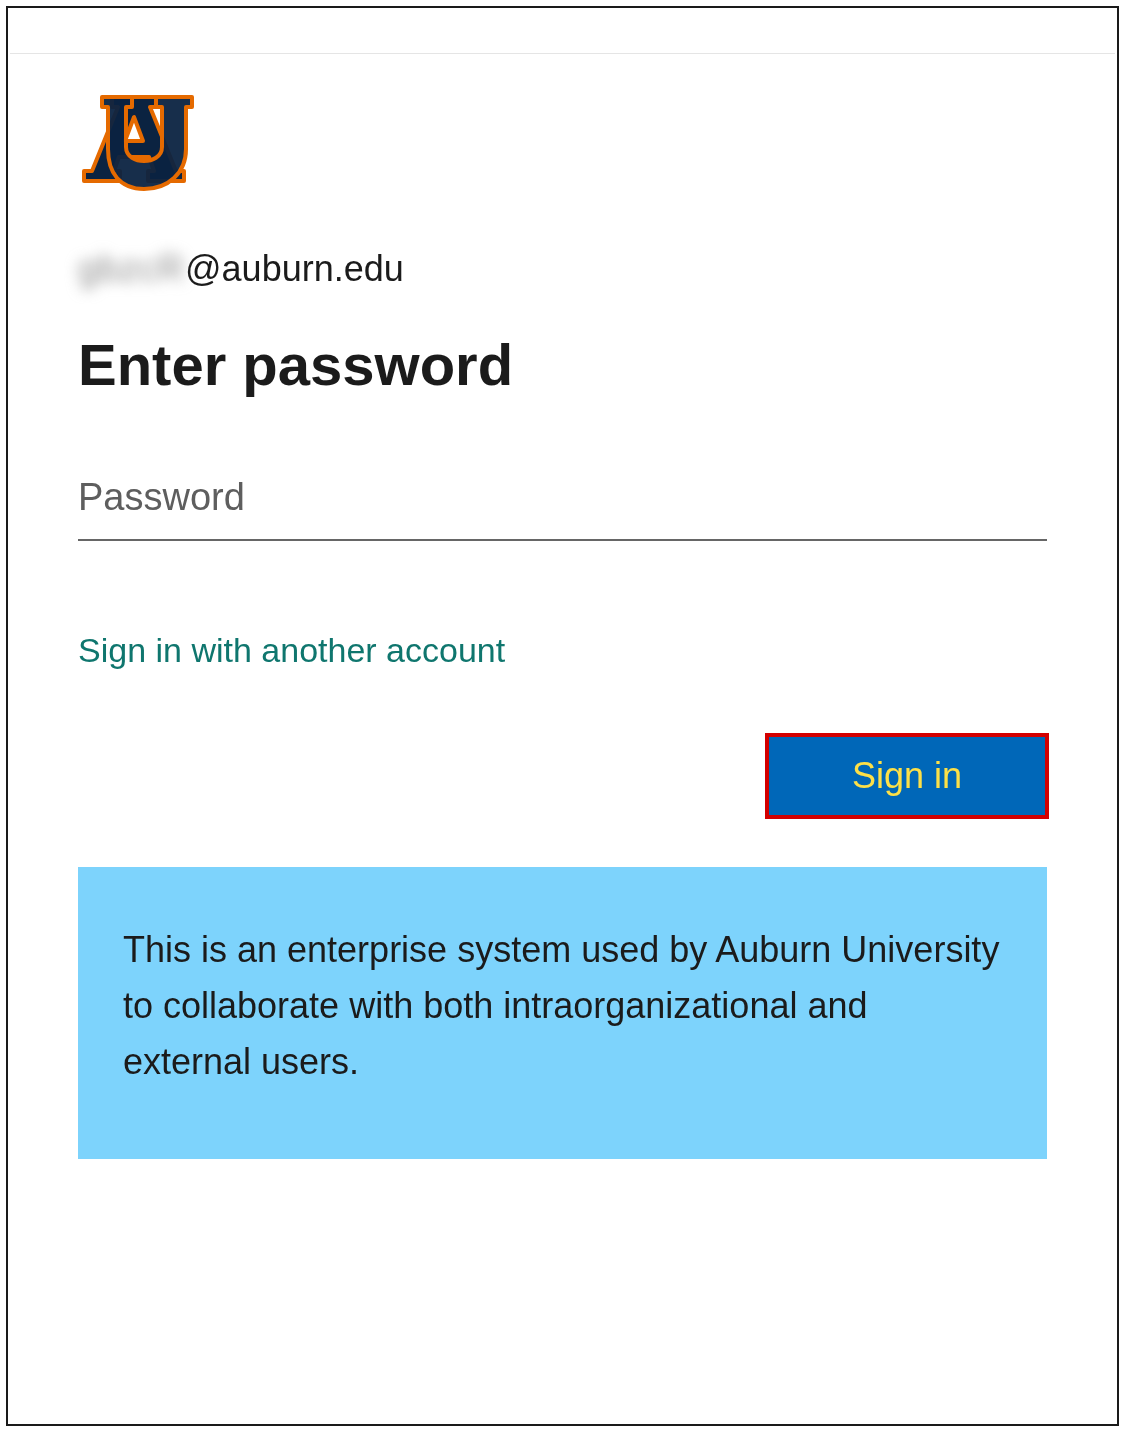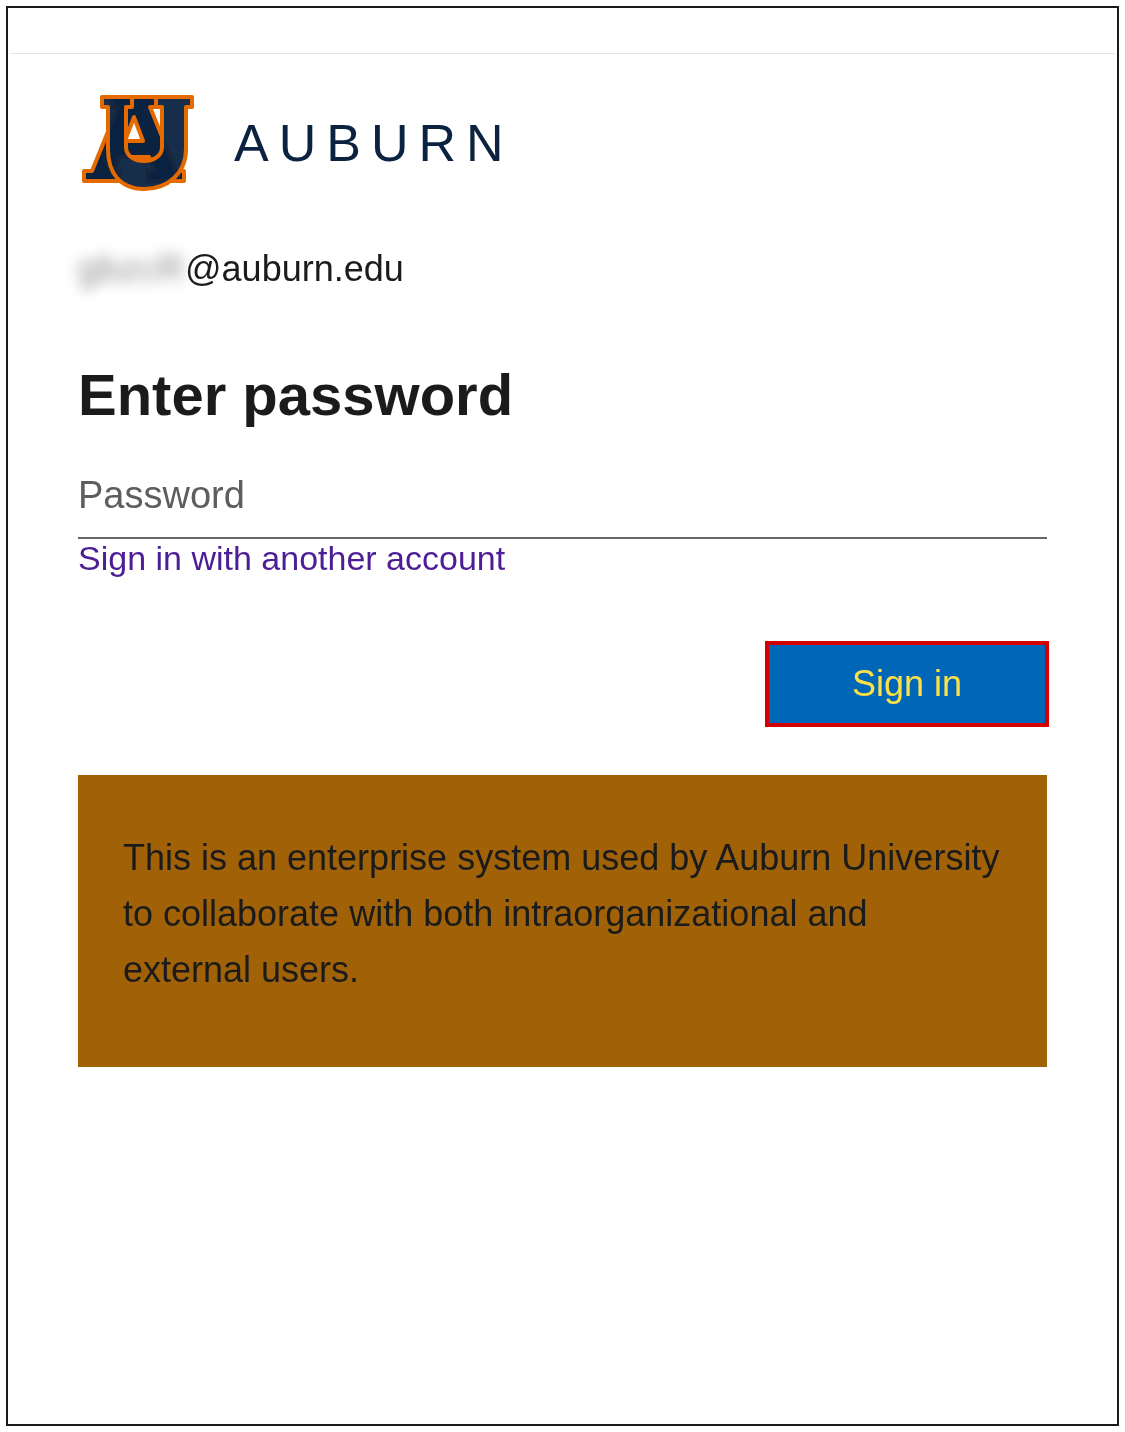--- a/index.html
+++ b/index.html
@@ -46,51 +46,52 @@
     .logo-wordmark {
       font-size: 52px;
       letter-spacing: 10px;
       font-weight: 500;
       color: #0b2341;
       font-family: "Arial Narrow", Arial, sans-serif;
     }
     .email-row {
       font-size: 36px;
       color: #1b1b1b;
-      margin-bottom: 71px;
+      margin-bottom: 41px;
     }
     .email-blur {
       filter: blur(7px);
       display: inline-block;
       color: #8a8a8a;
       letter-spacing: 1px;
     }
     .page-title {
       font-size: 58px;
       font-weight: 700;
       color: #1b1b1b;
-      margin-bottom: 36px;
+      margin-bottom: 68px;
     }
     .password-field {
       width: 100%;
       border: none;
       border-bottom: 2px solid #666666;
       font-size: 38px;
       padding: 10px 0 20px 0;
       outline: none;
       color: #0369a1;
       background: transparent;
     }
     .password-field::placeholder {
       color: #5e5e5e;
     }
     .alt-signin-link {
       display: inline-block;
+      margin-top: 90px;
       font-size: 34px;
-      color: #4c1d95;
+      color: #0f766e;
       text-decoration: none;
       cursor: pointer;
     }
     .button-row {
       display: flex;
       justify-content: flex-end;
       margin-top: 65px;
     }
     .signin-button {
       background: #0067b8;
@@ -98,21 +99,21 @@
       font-size: 36px;
       border: none;
       padding: 20px 0;
       width: 280px;
       text-align: center;
       cursor: pointer;
       outline: 4px solid #d30000;
       outline-offset: -2px;
     }
     .disclaimer-box {
-      background: #a16207;
+      background: #7dd3fc;
       margin-top: 50px;
       padding: 55px 45px 70px 45px;
       font-size: 36px;
       line-height: 1.55;
       color: #1b1b1b;
     }
   </style>
 </head>
 <body>
 
@@ -123,21 +124,20 @@
     <div class="logo-row">
       <div class="logo-mark">
         <svg width="120" height="100" viewBox="0 0 120 100">
 
           <g fill="#0b2341" stroke="#e56a00" stroke-width="4" stroke-linejoin="round">
             <path d="M 6 88 L 6 78 L 14 78 L 40 14 L 34 14 L 34 4 L 78 4 L 78 14 L 72 14 L 98 78 L 106 78 L 106 88 L 70 88 L 70 78 L 76 78 L 71 64 L 41 64 L 36 78 L 42 78 L 42 88 Z M 47 48 L 65 48 L 56 24 Z"></path>
             <path d="M 24 4 L 54 4 L 54 14 L 48 14 L 48 54 C 48 64 58 68 66 68 C 74 68 84 64 84 54 L 84 14 L 78 14 L 78 4 L 114 4 L 114 14 L 108 14 L 108 56 C 108 80 90 96 66 96 C 42 96 30 80 30 56 L 30 14 L 24 14 Z" fill-opacity="0.95"></path>
           </g>
         </svg>
       </div>
-      <div class="logo-wordmark">AUBURN</div>
     </div>
 
     <div class="email-row">
       <span class="email-blur">gbzcR</span><span>@auburn.edu</span>
     </div>
 
     <h1 class="page-title">Enter password</h1>
 
     <input type="password" class="password-field" placeholder="Password" style="">
 

